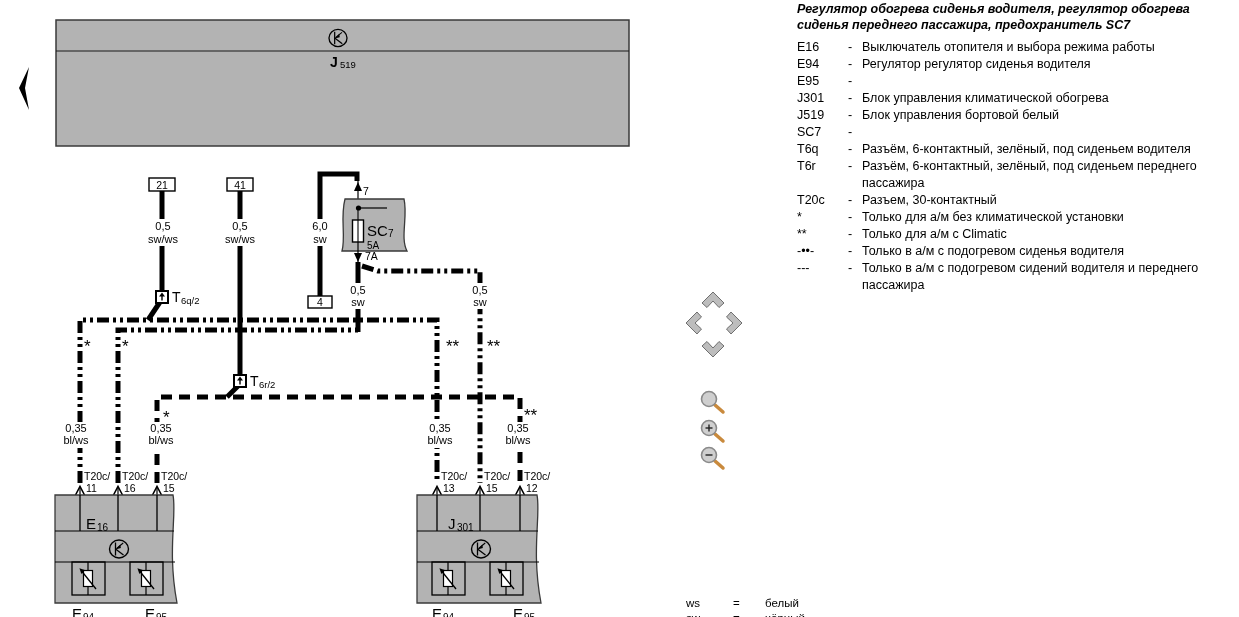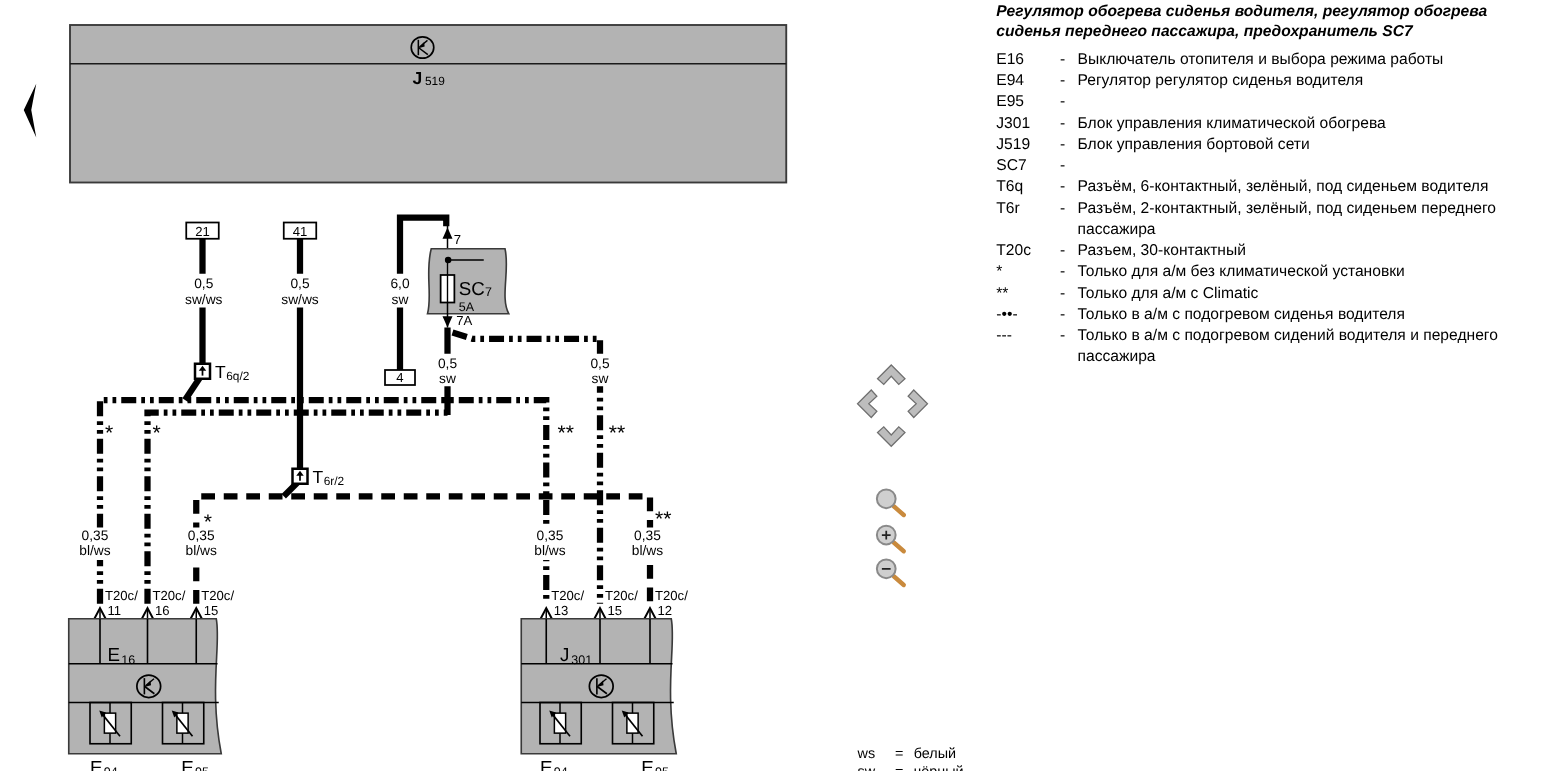--- a/index.html
+++ b/index.html
@@ -11,21 +11,21 @@
   .diagram-svg{position:absolute;left:0;top:0;}
   
   .legend{position:absolute;left:797px;top:2px;width:442px;}
   .legend-title{font-size:12.5px;font-weight:bold;line-height:15.5px;font-style:italic;}
   .legend-rows{margin-top:6px;}
   .lrow{display:grid;grid-template-columns:51px 14px auto;font-size:12.5px;line-height:17px;}
   .lcode{white-space:nowrap;}
   .ldesc{padding-right:20px;}
   
   .colorkey{position:absolute;left:686px;top:596px;font-size:11.5px;line-height:15px;}
-  .ckrow{display:grid;grid-template-columns:30px 15px auto;}
+  .ckrow{display:grid;grid-template-columns:30px 15px auto;gap:17px;}
 </style>
 </head>
 <body>
 
 <div class="screen">
 
   <svg class="diagram-svg" width="790" height="617" viewBox="0 0 790 617" xmlns="http://www.w3.org/2000/svg">
 
     <defs>
 
@@ -305,35 +305,35 @@
           <span class="ldash">-</span>
         </div>
       <div class="lrow">
           <span class="lcode">J301</span>
           <span class="ldash">-</span>
           <span class="ldesc">Блок управления климатической обогрева</span>
         </div>
       <div class="lrow">
           <span class="lcode">J519</span>
           <span class="ldash">-</span>
-          <span class="ldesc">Блок управления бортовой сети</span>
+          <span class="ldesc">Блок управления бортовой белый</span>
         </div>
       <div class="lrow">
           <span class="lcode">SC7</span>
           <span class="ldash">-</span>
         </div>
       <div class="lrow">
           <span class="lcode">T6q</span>
           <span class="ldash">-</span>
           <span class="ldesc">Разъём, 6-контактный, зелёный, под сиденьем водителя</span>
         </div>
       <div class="lrow">
           <span class="lcode">T6r</span>
           <span class="ldash">-</span>
-          <span class="ldesc">Разъём, 2-контактный, зелёный, под сиденьем переднего пассажира</span>
+          <span class="ldesc">Разъём, 6-контактный, зелёный, под сиденьем переднего пассажира</span>
         </div>
       <div class="lrow">
           <span class="lcode">T20c</span>
           <span class="ldash">-</span>
           <span class="ldesc">Разъем, 30-контактный</span>
         </div>
       <div class="lrow">
           <span class="lcode">*</span>
           <span class="ldash">-</span>
           <span class="ldesc">Только для а/м без климатической установки</span>

